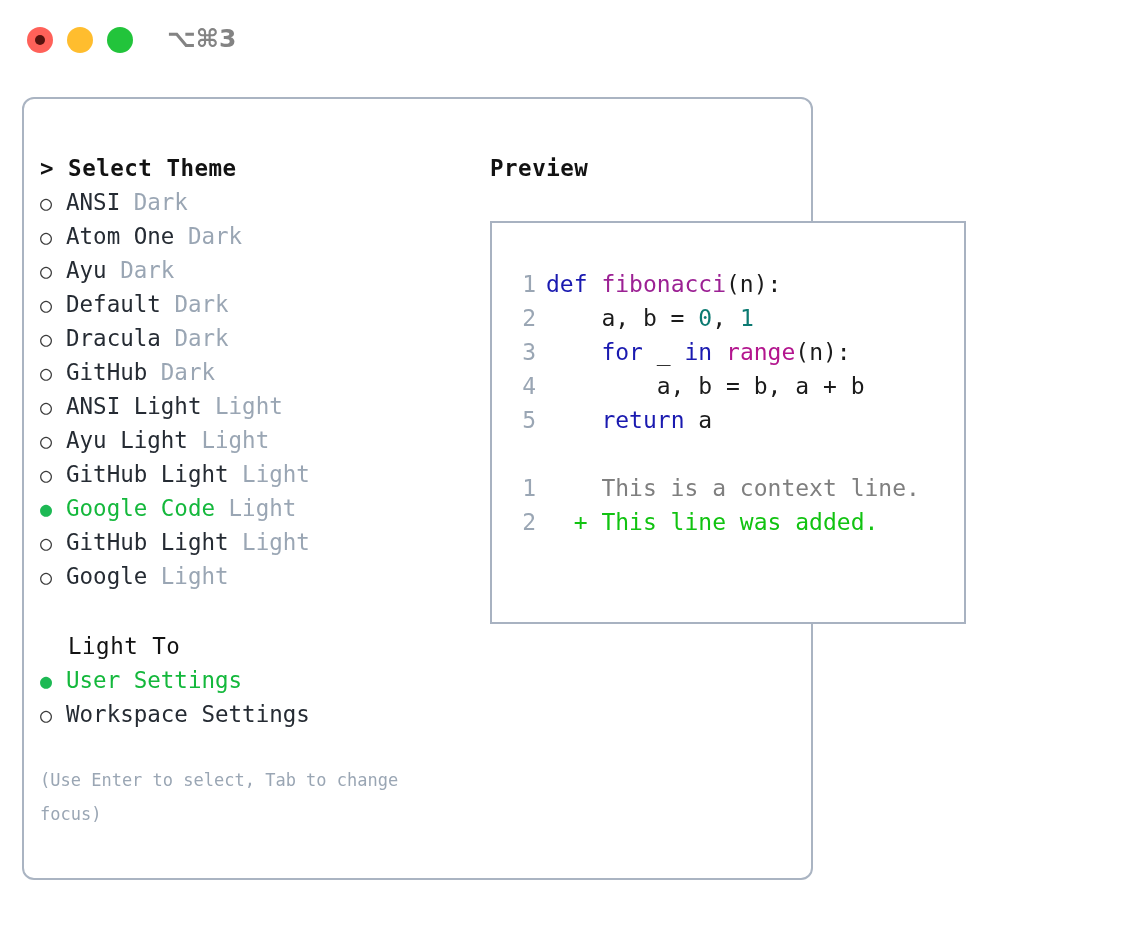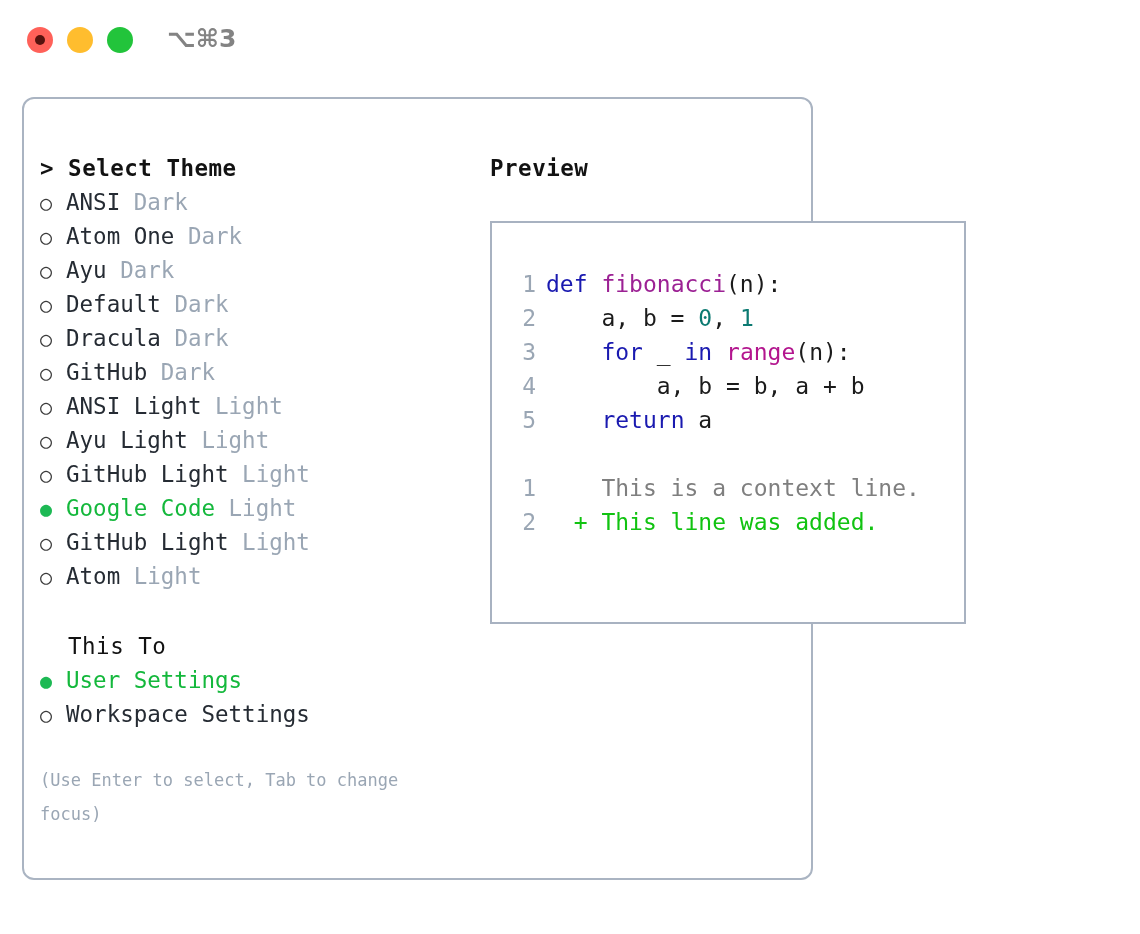--- a/index.html
+++ b/index.html
@@ -201,25 +201,25 @@
           <div class="row"><span class="bullet bullet-empty">○</span><span class="theme-name">Atom One</span> <span class="theme-tag">Dark</span></div>
           <div class="row"><span class="bullet bullet-empty">○</span><span class="theme-name">Ayu</span> <span class="theme-tag">Dark</span></div>
           <div class="row"><span class="bullet bullet-empty">○</span><span class="theme-name">Default</span> <span class="theme-tag">Dark</span></div>
           <div class="row"><span class="bullet bullet-empty">○</span><span class="theme-name">Dracula</span> <span class="theme-tag">Dark</span></div>
           <div class="row"><span class="bullet bullet-empty">○</span><span class="theme-name">GitHub</span> <span class="theme-tag">Dark</span></div>
           <div class="row"><span class="bullet bullet-empty">○</span><span class="theme-name">ANSI Light</span> <span class="theme-tag">Light</span></div>
           <div class="row"><span class="bullet bullet-empty">○</span><span class="theme-name">Ayu Light</span> <span class="theme-tag">Light</span></div>
           <div class="row"><span class="bullet bullet-empty">○</span><span class="theme-name">GitHub Light</span> <span class="theme-tag">Light</span></div>
           <div class="row"><span class="bullet bullet-filled">●</span><span class="theme-name selected">Google Code</span> <span class="theme-tag">Light</span></div>
           <div class="row"><span class="bullet bullet-empty">○</span><span class="theme-name">GitHub Light</span> <span class="theme-tag">Light</span></div>
-          <div class="row"><span class="bullet bullet-empty">○</span><span class="theme-name">Atom</span> <span class="theme-tag">Light</span></div>
+          <div class="row"><span class="bullet bullet-empty">○</span><span class="theme-name">Google</span> <span class="theme-tag">Light</span></div>
         </div>
 
       <div id="apply-section">
-        <div class="section-label">This To</div>
+        <div class="section-label">Light To</div>
         <div id="apply-list">
             <div class="row"><span class="bullet bullet-filled">●</span><span class="apply-name selected">User Settings</span></div>
             <div class="row"><span class="bullet bullet-empty">○</span><span class="apply-name">Workspace Settings</span></div>
           </div>
       </div>
 
       <div id="hint-text">(Use Enter to select, Tab to change focus)</div>
     </div>
 
     <div id="preview-column">

